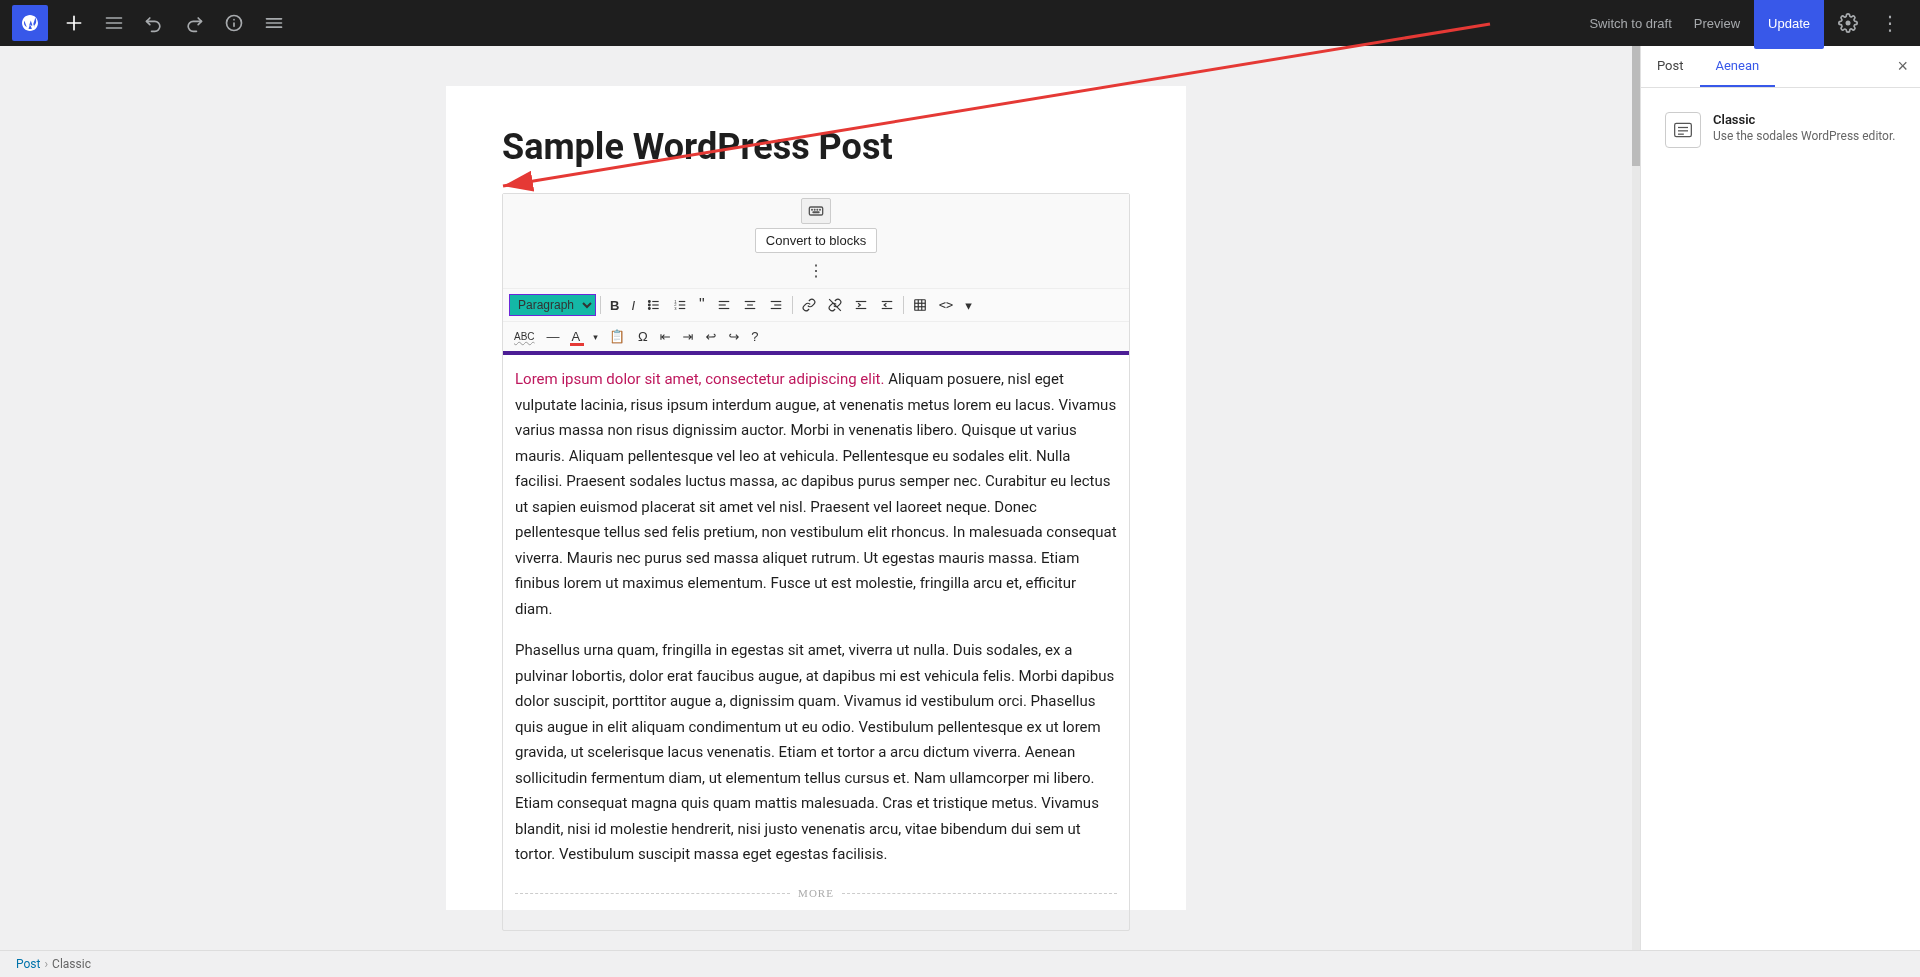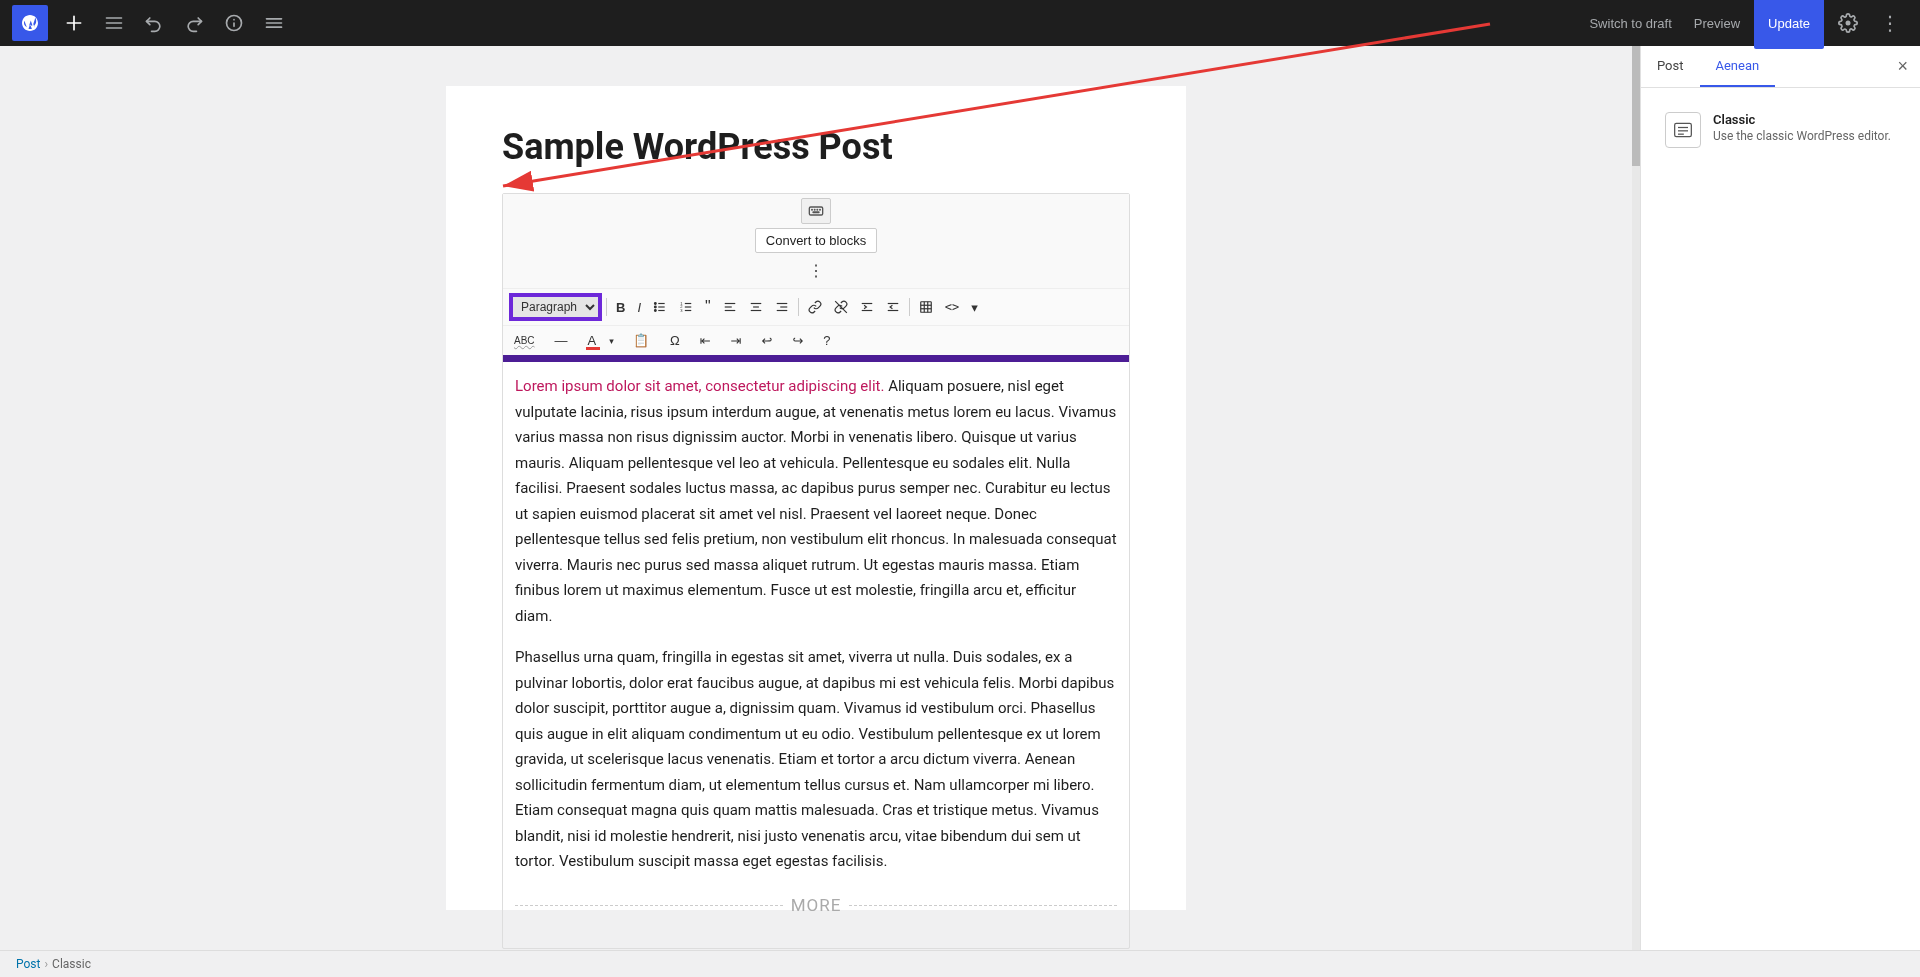--- a/index.html
+++ b/index.html
@@ -124,35 +124,35 @@
       padding: 4px 6px;
       border-bottom: 1px solid #eee;
       display: flex;
       align-items: center;
       flex-wrap: wrap;
       gap: 2px;
       background: #fafafa;
     }
     .tinymce-toolbar2 {
       padding: 4px 6px;
-      border-bottom: 7px solid #4c1d95;
-      display: flex;
-      align-items: center;
-      gap: 10px;
+      border-bottom: 4px solid #4c1d95;
+      display: flex;
+      align-items: center;
+      gap: 2px;
       background: #fafafa;
     }
     .t-btn {
       background: transparent; border: none; cursor: pointer;
       padding: 3px 5px; border-radius: 2px; font-size: 13px; color: #333;
       display: inline-flex; align-items: center; gap: 2px;
     }
     .t-btn.bold { font-weight: bold; }
     .t-btn.italic { font-style: italic; }
     .t-select {
-      font-size: 12px; border: 4px solid #6d28d9; background: #e5e5e5;
+      font-size: 12px; border: 1px solid #6d28d9; background: #14b8a6;
       padding: 2px 4px; cursor: pointer; color: #333;
     }
     .t-sep { width: 1px; height: 18px; background: #ccc; margin: 0 2px; }
 
     
     .content-area {
       padding: 12px;
       font-size: 15px;
       line-height: 1.7;
       color: #1e1e1e;
@@ -169,22 +169,23 @@
       color: #999;
       font-size: 11px;
       gap: 8px;
     }
     .more-divider-line {
       flex: 1;
       border-top: 1px dashed #ccc;
     }
     .more-divider-label {
       color: #aaa;
-      font-size: 17px;
+      font-size: 11px;
       letter-spacing: 1px;
+      font-family: Liberation Serif, serif;
     }
 
     
     .editor-area::-webkit-scrollbar { width: 8px; }
     .editor-area::-webkit-scrollbar-track { background: #f0f0f1; }
     .editor-area::-webkit-scrollbar-thumb { background: #ccc; border-radius: 4px; }
 
     
     .sidebar {
       width: 280px;
@@ -489,21 +490,21 @@
         <div class="block-icon">
           <svg width="20" height="20" viewBox="0 0 24 24" fill="none" stroke="#555" stroke-width="1.5">
               <rect x="2" y="4" width="20" height="16" rx="2"></rect>
               <line x1="6" y1="9" x2="18" y2="9"></line>
               <line x1="6" y1="13" x2="18" y2="13"></line>
               <line x1="6" y1="17" x2="13" y2="17"></line>
             </svg>
         </div>
         <div class="block-info">
           <div class="block-info-title">Classic</div>
-          <div class="block-info-desc">Use the classic WordPress editor.</div>
+          <div class="block-info-desc">Use the sodales WordPress editor.</div>
         </div>
       </div>
     </div>
   </div>
 </div>
 
 <div class="breadcrumb-bar">
   <span style="cursor:pointer; color:#0073aa;">Post</span>
   <span class="breadcrumb-sep">›</span>
   <span>Classic</span>

